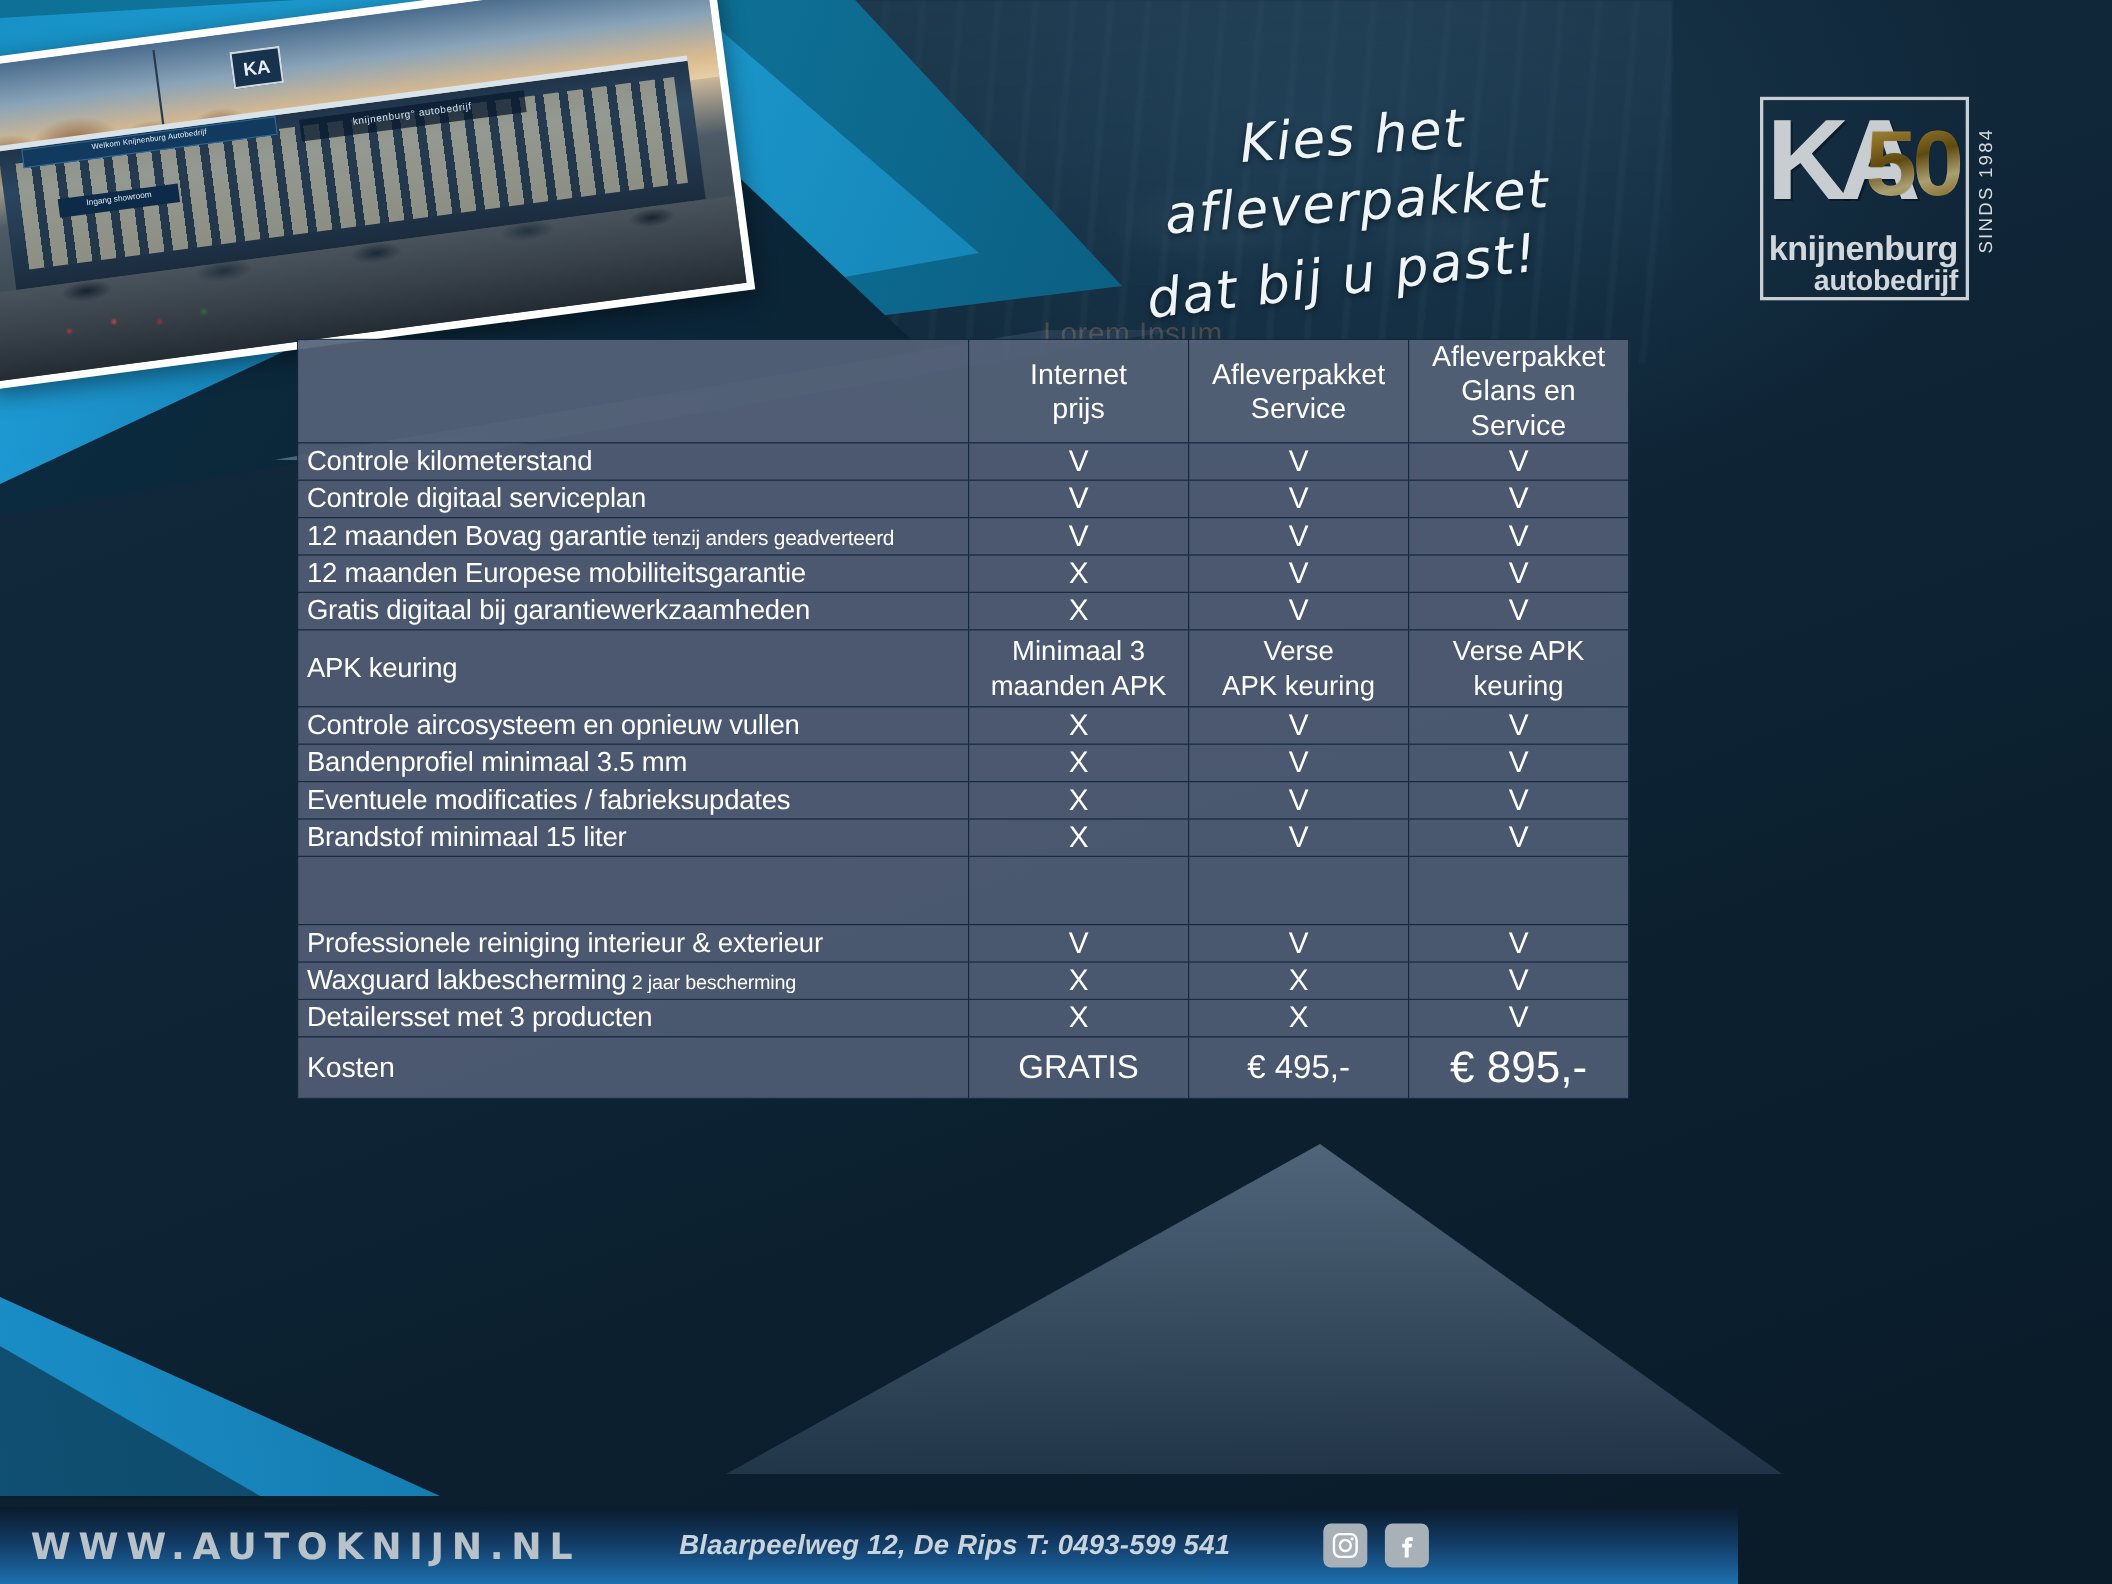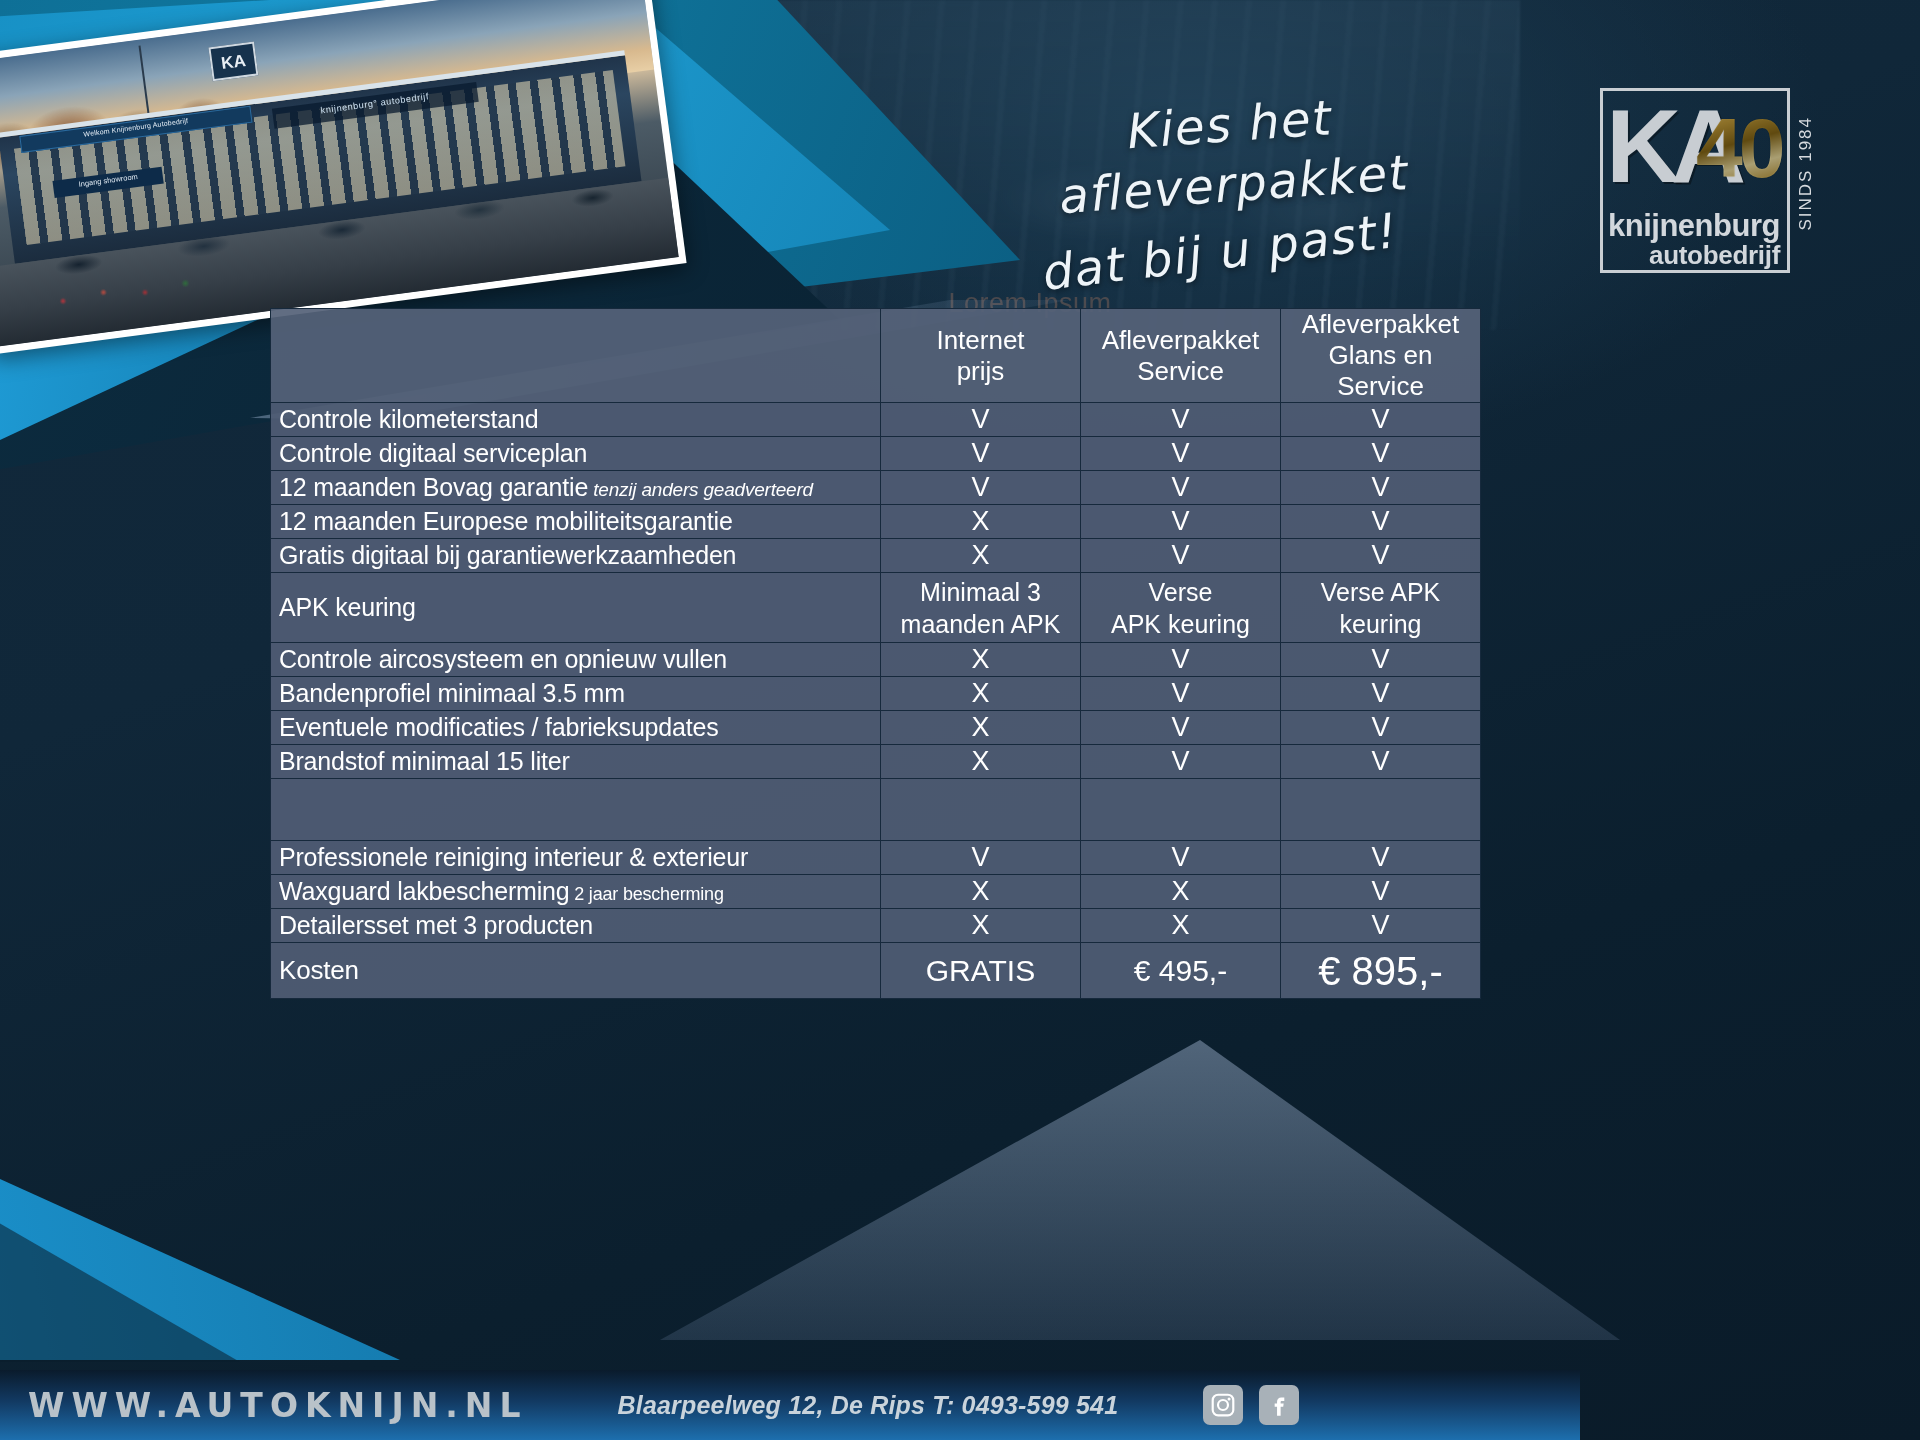--- a/index.html
+++ b/index.html
@@ -242,21 +242,21 @@
     vertical-align:middle;
   }
   .table th{ background:rgba(85,98,121,.93); }
   .col-label{ width:610px; }
   .col-mark{ width:200px; text-align:center; }
 
   .th-head{
     height:78px; font-size:26px; line-height:31px; text-align:center;
   }
   .r-label{ font-size:25px; height:34px; letter-spacing:-.2px; }
-  .r-label .note{ font-size:19px; font-style:italic; }
+  .r-label .note{ font-size:19px; }
   .r-label .note-sm{ font-size:18px; }
   .r-sub{ display:block; font-size:21px; font-style:italic; line-height:28px; }
   .mark{ font-size:27px; font-weight:bold; text-align:center; }
   .v{ color:#3fbf3f; }
   .x{ color:#e23b35; }
   .cell-text{ font-size:25px; line-height:32px; text-align:center; }
   .row-tall td{ height:70px; }
   .row-two td{ height:62px; }
   .row-blank td{ height:62px; }
   .row-cost td{ height:56px; font-size:30px; }
@@ -317,21 +317,21 @@
   </div>
 
   <div class="headline">
     <span class="l1">Kies het afleverpakket</span>
     <span class="l2">dat bij u past!</span>
   </div>
 
   <div class="logo">
     <div class="logo-box"></div>
     <div class="logo-ka">KA</div>
-    <div class="logo-40">40</div>
+    <div class="logo-40">50</div>
     <div class="logo-name">knijnenburg</div>
     <div class="logo-sub">autobedrijf</div>
     <div class="logo-sinds">SINDS 1984</div>
   </div>
 
   <div class="tri-table-top"></div>
 
   <table class="table">
     <colgroup>
       <col class="col-label">

